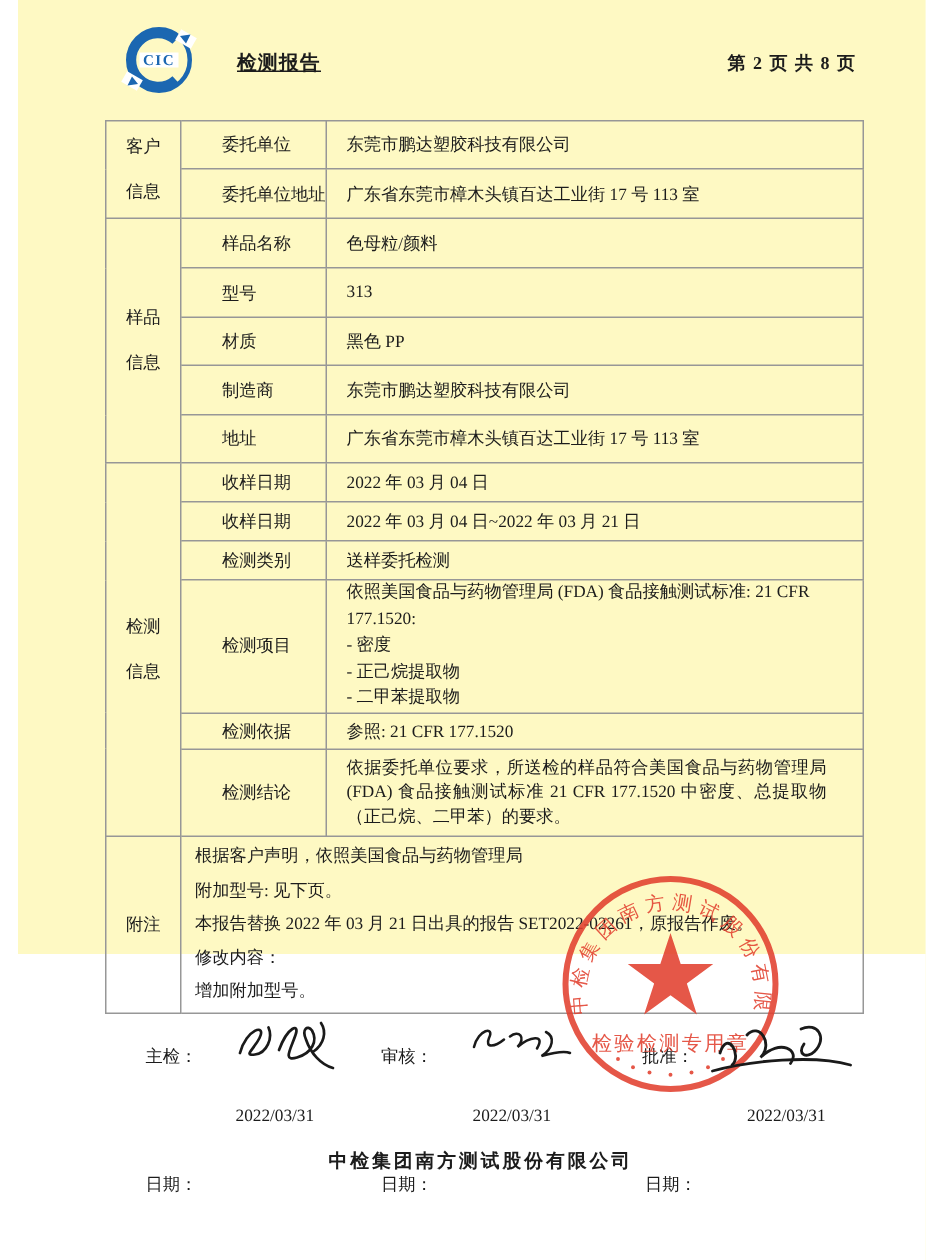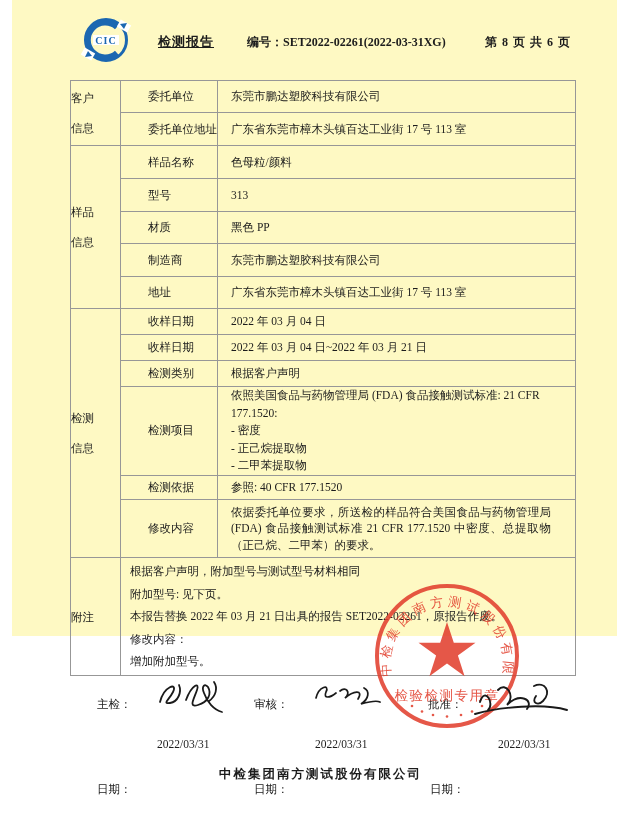--- a/index.html
+++ b/index.html
@@ -10,21 +10,21 @@
   
   .header { position:absolute; left:58px; top:14px; width:505px; height:56px; }
   .logo { position:absolute; left:2px; top:2px; }
   .hdr-title { position:absolute; left:88px; top:19px; font-size:13px; font-weight:bold; letter-spacing:1px;text-decoration:underline; }
   .hdr-no { position:absolute; left:177px; top:20px; font-size:12px; font-weight:bold; }
   .hdr-page { position:absolute; right:4px; top:20px; font-size:12px; font-weight:bold; letter-spacing:1px; }
 
   
   table.main { position:absolute; left:58px; top:80px; width:505px; border-collapse:collapse; table-layout:fixed; }
   table.main td { border:1px solid #979797; font-size:11.5px; vertical-align:middle; }
-  td.glabel { }
+  td.glabel { text-align:center; }
   td.glabel div { line-height:30px; }
   td.fld { padding-left:27px; }
   td.val { padding-left:13px; padding-right:24px; }
   .r-h32{height:32px}.r-h33{height:33px}.r-h26{height:26px}
   .r-h88{height:88px}.r-h24{height:24px}.r-h50{height:50px}.r-h118{height:118px}
   td.val .ln { line-height:17.5px; }
   td.concl { line-height:16.5px; text-align:justify; padding-top:4px; padding-bottom:4px; }
   td.note { padding-left:9px; }
   td.note .nln { line-height:22.5px; }
 
@@ -55,22 +55,21 @@
       <circle cx="34" cy="24" r="20.5" fill="none" stroke="#1b67b1" stroke-width="3"></circle>
       <path d="M45,11 A17.5,17.5 0 1 0 45,37" fill="none" stroke="#1b67b1" stroke-width="6"></path>
       <rect x="46" y="6" width="12" height="8" fill="#ffffff" transform="rotate(30 52 10)"></rect>
       <rect x="10" y="34" width="12" height="8" fill="#ffffff" transform="rotate(30 16 38)"></rect>
       <path d="M48,8 l7,-1 l-3,6 z" fill="#1b67b1"></path>
       <path d="M20,40 l-7,1 l3,-6 z" fill="#1b67b1"></path>
       <rect x="21" y="19" width="26" height="10" fill="#ffffff"></rect>
       <text x="34" y="27.5" text-anchor="middle" font-size="10" font-weight="bold" fill="#1b67b1" letter-spacing="1" font-family="'Liberation Serif',serif">CIC</text>
     </svg>
     <div class="hdr-title">检测报告</div>
-    <div class="hdr-no"><span>编号：</span><span>SET2022-02261(2022-03-31XG)</span></div>
-    <div class="hdr-page">第 8 页 共 6 页</div>
+    <div class="hdr-page">第 2 页 共 8 页</div>
   </div>
 
   <table class="main">
     <colgroup>
         <col style="width:50px">
         <col style="width:97px">
         <col style="width:358px">
       </colgroup>
 
     <tbody>
@@ -119,47 +118,47 @@
       </td>
       <td class="fld">收样日期</td>
       <td class="val">2022 年 03 月 04 日</td>
     </tr>
     <tr class="r-h26">
       <td class="fld">收样日期</td>
       <td class="val">2022 年 03 月 04 日~2022 年 03 月 21 日</td>
     </tr>
     <tr class="r-h26">
       <td class="fld">检测类别</td>
-      <td class="val">根据客户声明</td>
+      <td class="val">送样委托检测</td>
     </tr>
     <tr class="r-h88">
       <td class="fld">检测项目</td>
       <td class="val">
         <div class="ln">依照美国食品与药物管理局 (FDA) 食品接触测试标准: 21 CFR</div>
         <div class="ln">177.1520:</div>
         <div class="ln">- 密度</div>
         <div class="ln">- 正己烷提取物</div>
         <div class="ln">- 二甲苯提取物</div>
       </td>
     </tr>
     <tr class="r-h24">
       <td class="fld">检测依据</td>
-      <td class="val">参照: 40 CFR 177.1520</td>
+      <td class="val">参照: 21 CFR 177.1520</td>
     </tr>
     <tr class="r-h50">
-      <td class="fld">修改内容</td>
+      <td class="fld">检测结论</td>
       <td class="val concl">依据委托单位要求，所送检的样品符合美国食品与药物管理局 (FDA) 食品接触测试标准 21 CFR 177.1520 中密度、总提取物（正己烷、二甲苯）的要求。</td>
     </tr>
 
     <tr class="r-h118">
       <td class="glabel">
         <div>附注</div>
       </td>
       <td class="note" colspan="2">
-        <div class="nln">根据客户声明，附加型号与测试型号材料相同</div>
+        <div class="nln">根据客户声明，依照美国食品与药物管理局</div>
         <div class="nln">附加型号: 见下页。</div>
         <div class="nln">本报告替换 2022 年 03 月 21 日出具的报告 SET2022-02261，原报告作废。</div>
         <div class="nln">修改内容：</div>
         <div class="nln">增加附加型号。</div>
       </td>
     </tr>
   </tbody>
     </table>
 
   <svg class="stamp" viewBox="0 0 150 150">

